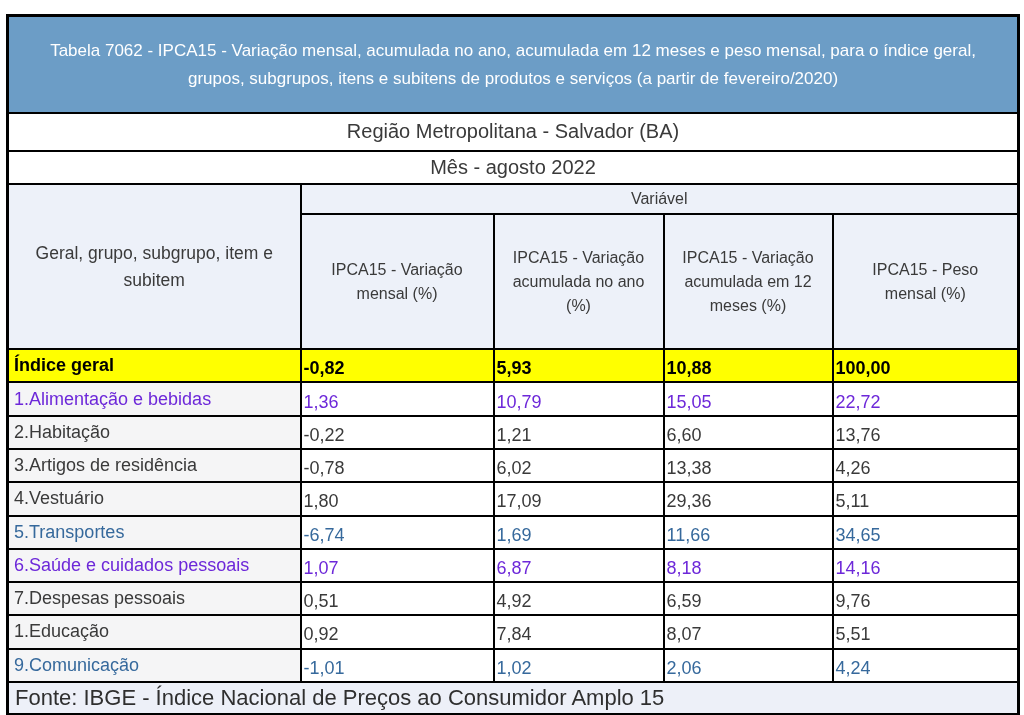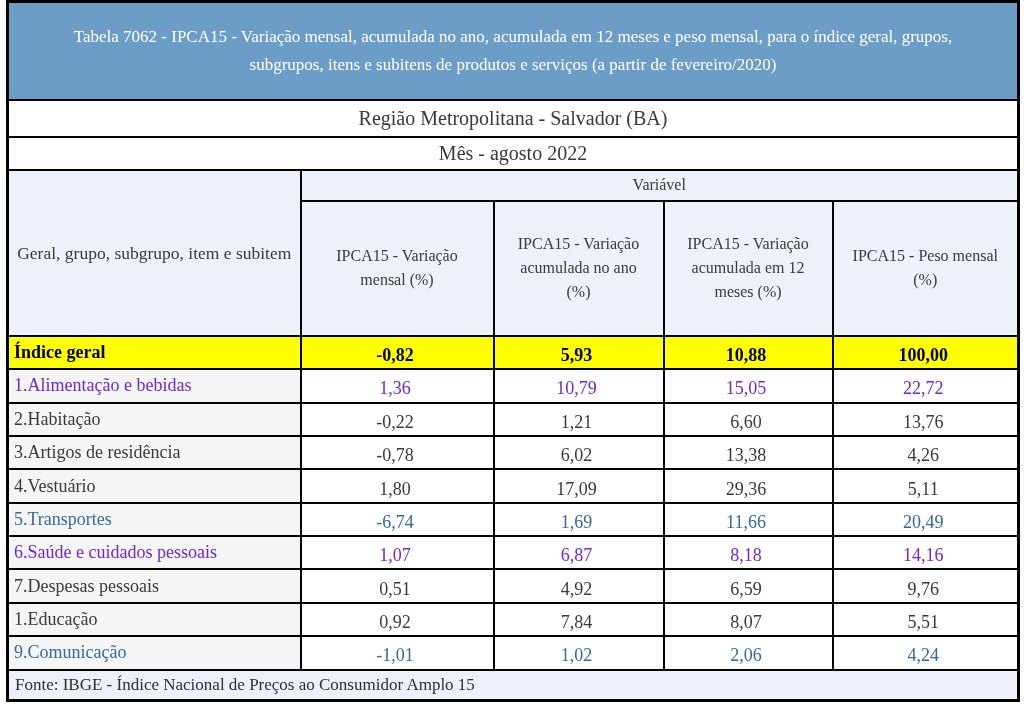--- a/index.html
+++ b/index.html
@@ -11,24 +11,23 @@
   .canvas {
     position: relative;
     width: 1024px;
     height: 715px;
     background: #ffffff;
     overflow: hidden;
   }
   .wrap {
     position: absolute;
     left: 6px;
-    top: 0;
+    top: 14px;
     width: 957px;
     height: 702px;
-    font-family: Liberation Serif, serif;
   }
   table.ipca {
     border-collapse: collapse;
     table-layout: fixed;
     width: 100%;
     height: 100%;
     border: 3px solid #000;
     color: #3a3a3a;
   }
   table.ipca col.c0 { width: 293px; }
@@ -83,42 +82,42 @@
   td.label-cell {
     background: #f5f5f6;
     text-align: left;
     vertical-align: middle;
     font-size: 18px;
     padding: 1px 4px 1px 5px;
     white-space: nowrap;
   }
   td.value-cell {
     background: #ffffff;
-    text-align: center;
+    text-align: left;
     vertical-align: middle;
     font-size: 18px;
     padding: 7px 6px 1px 2px;
     white-space: nowrap;
   }
   tr.row-highlight td.label-cell,
   tr.row-highlight td.value-cell {
     background: #ffff00;
     color: #000000;
     font-weight: bold;
   }
   tr.row-red  td { color: #6d28d9; }
   tr.row-blue td { color: #36699c; }
   tr.row-default td { color: #3a3a3a; }
   
   tr.r-source { height: 31px; }
   td.source-cell {
     background: #edf0f8;
     text-align: left;
     vertical-align: middle;
-    font-size: 17px;
+    font-size: 22px;
     color: #2f2f2f;
     padding: 2px 6px;
     white-space: nowrap;
   }
 </style>
 </head>
 <body>
 
 <div class="canvas">
   <div class="wrap">
@@ -184,21 +183,21 @@
             <td class="value-cell">1,80</td>
             <td class="value-cell">17,09</td>
             <td class="value-cell">29,36</td>
             <td class="value-cell">5,11</td>
           </tr>
           <tr class="data-row row-blue">
             <td class="label-cell">5.Transportes</td>
             <td class="value-cell">-6,74</td>
             <td class="value-cell">1,69</td>
             <td class="value-cell">11,66</td>
-            <td class="value-cell">20,49</td>
+            <td class="value-cell">34,65</td>
           </tr>
           <tr class="data-row row-red">
             <td class="label-cell">6.Saúde e cuidados pessoais</td>
             <td class="value-cell">1,07</td>
             <td class="value-cell">6,87</td>
             <td class="value-cell">8,18</td>
             <td class="value-cell">14,16</td>
           </tr>
           <tr class="data-row row-default">
             <td class="label-cell">7.Despesas pessoais</td>

